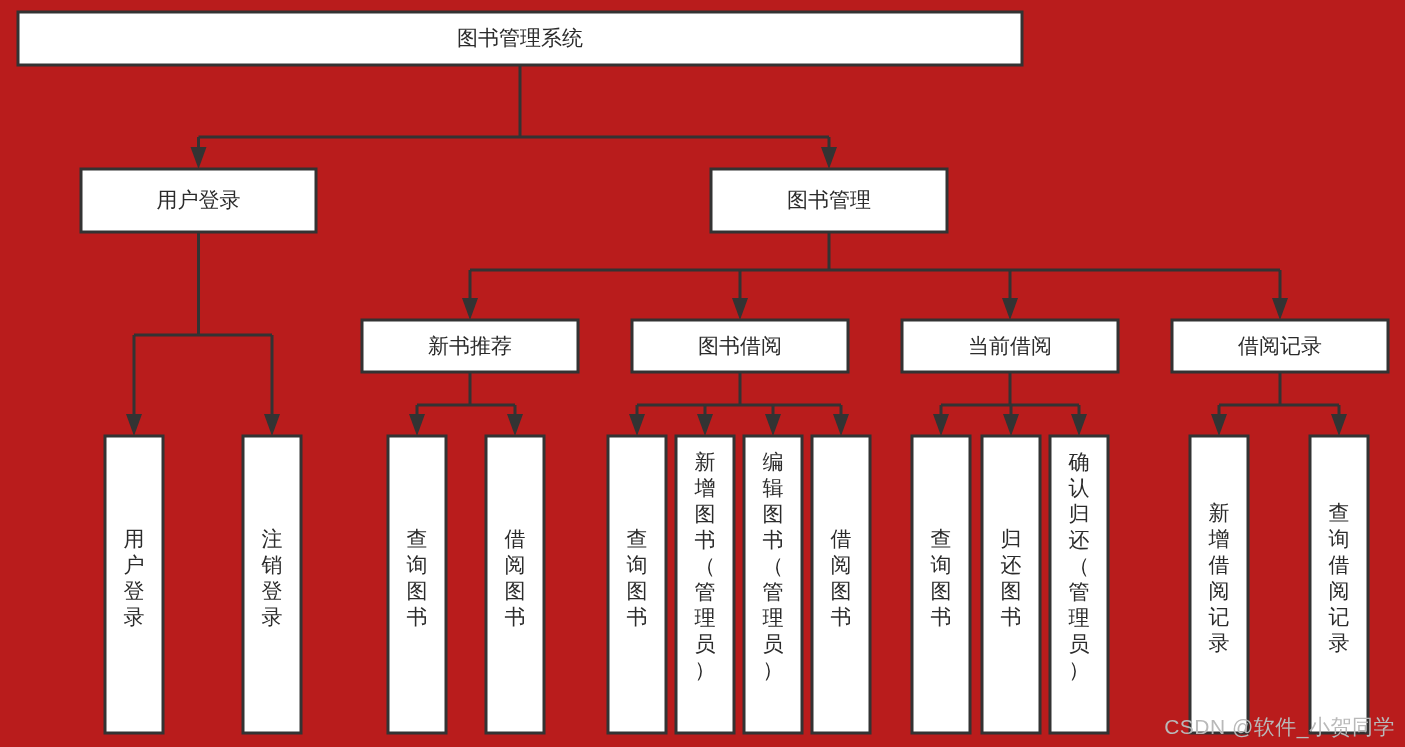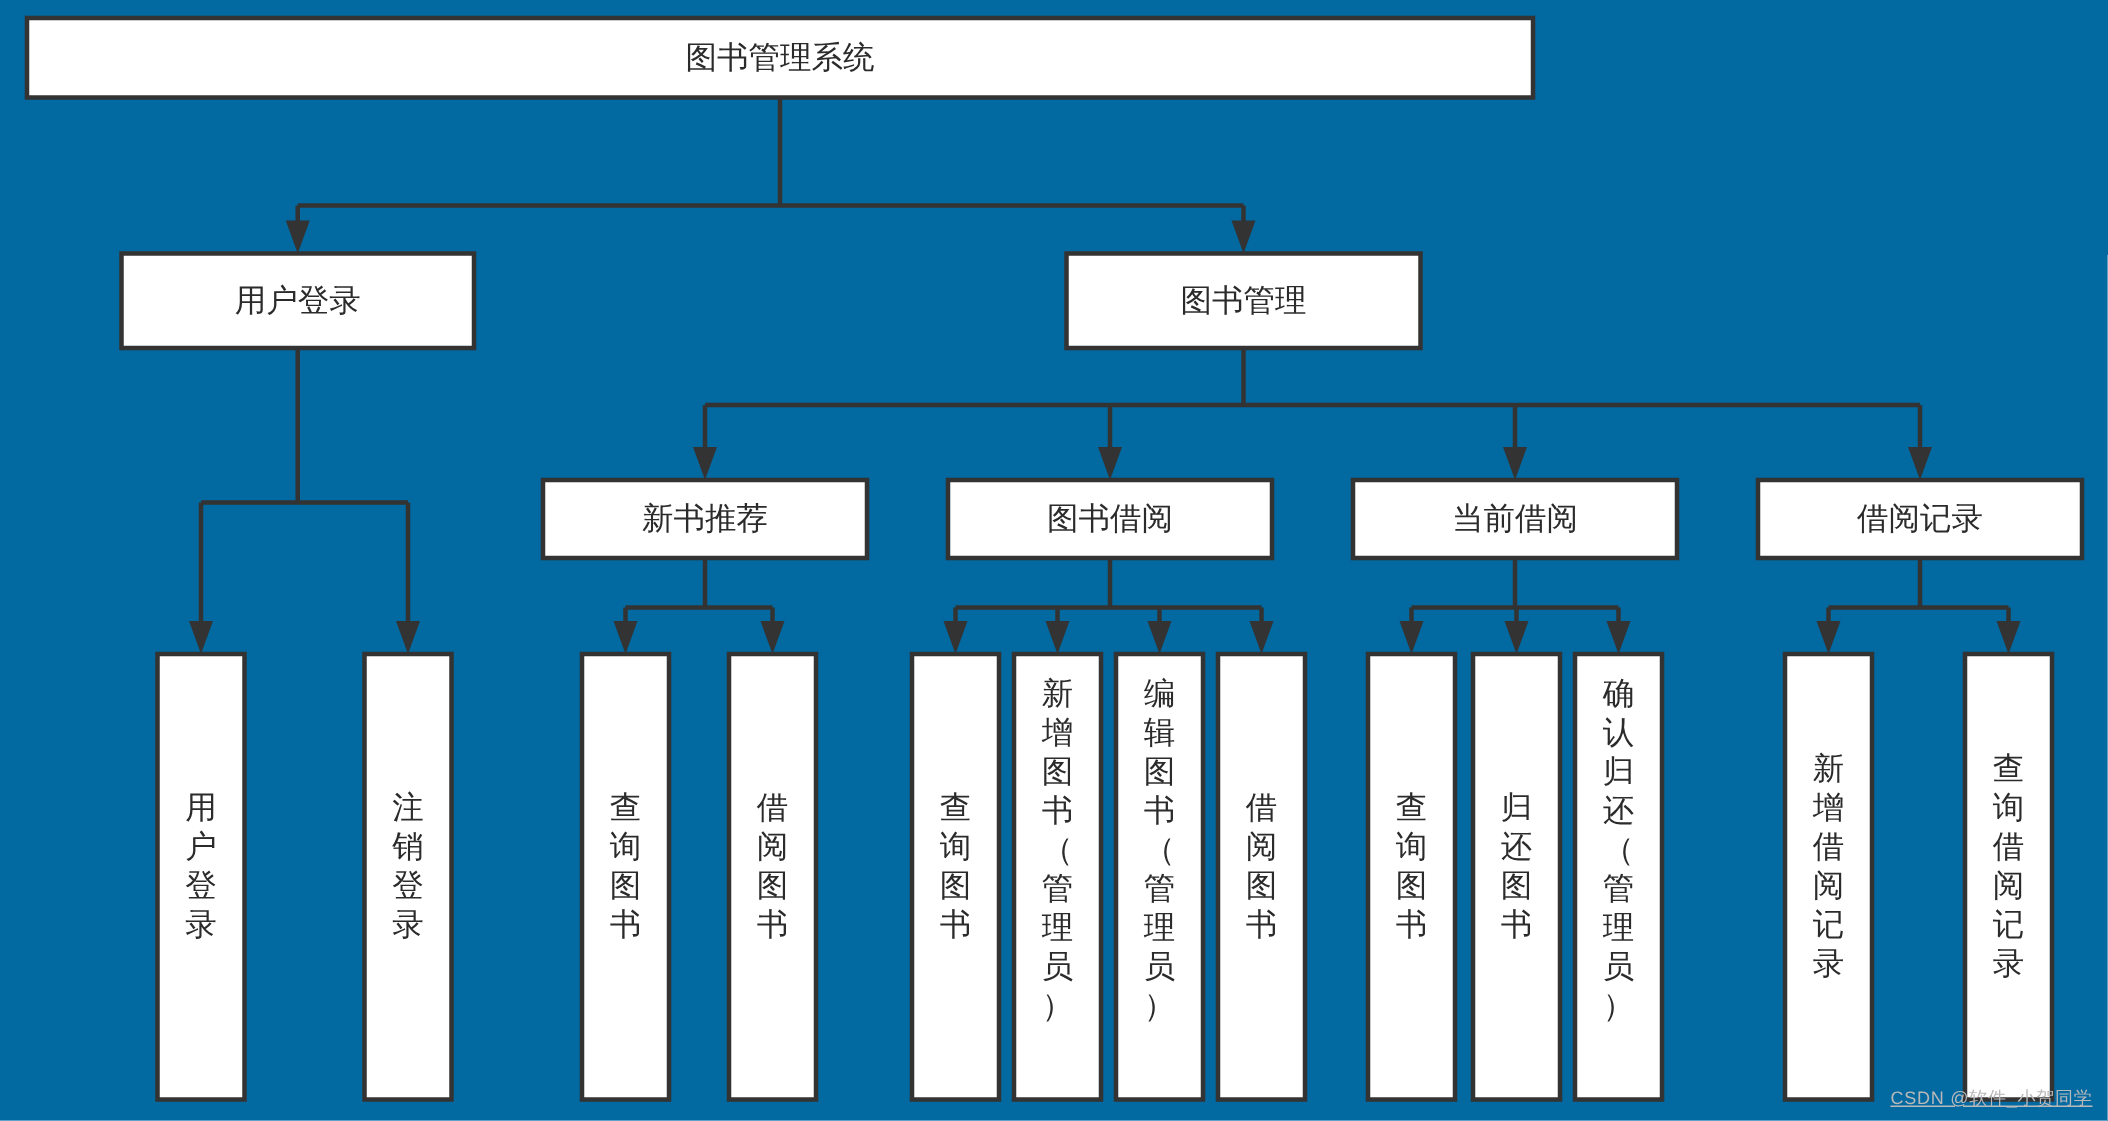--- a/index.html
+++ b/index.html
@@ -11,21 +11,21 @@
   body {
     width: 1405px;
     height: 747px;
     font-family: "Liberation Sans", "DejaVu Sans", sans-serif;
     overflow: hidden;
   }
   #diagram-root {
     position: relative;
     width: 1405px;
     height: 747px;
-    background: #0369a1;
+    background: #b91c1c;
   }
   svg.diagram-canvas {
     position: absolute;
     top: 0;
     left: 0;
     width: 1405px;
     height: 747px;
     display: block;
   }
   .node-box {
@@ -54,26 +54,25 @@
     fill: #2b2b2b;
     font-family: "Liberation Sans", "DejaVu Sans", sans-serif;
     font-size: 21px;
     text-anchor: middle;
   }
   .watermark-text {
     position: absolute;
     right: 10px;
     bottom: 6px;
     font-family: "Liberation Sans", "DejaVu Sans", sans-serif;
-    font-size: 12px;
+    font-size: 21px;
     color: #b9b9b9;
     white-space: nowrap;
     letter-spacing: 0.5px;
     pointer-events: none;
-    text-decoration: underline;
   }
 </style>
 </head>
 <body>
 
 <div id="diagram-root">
   <svg class="diagram-canvas" viewBox="0 0 1405 747">
     <g id="edges-layer">
         <g>
           <line x1="520" y1="65" x2="520" y2="137" class="connector-line"></line>

